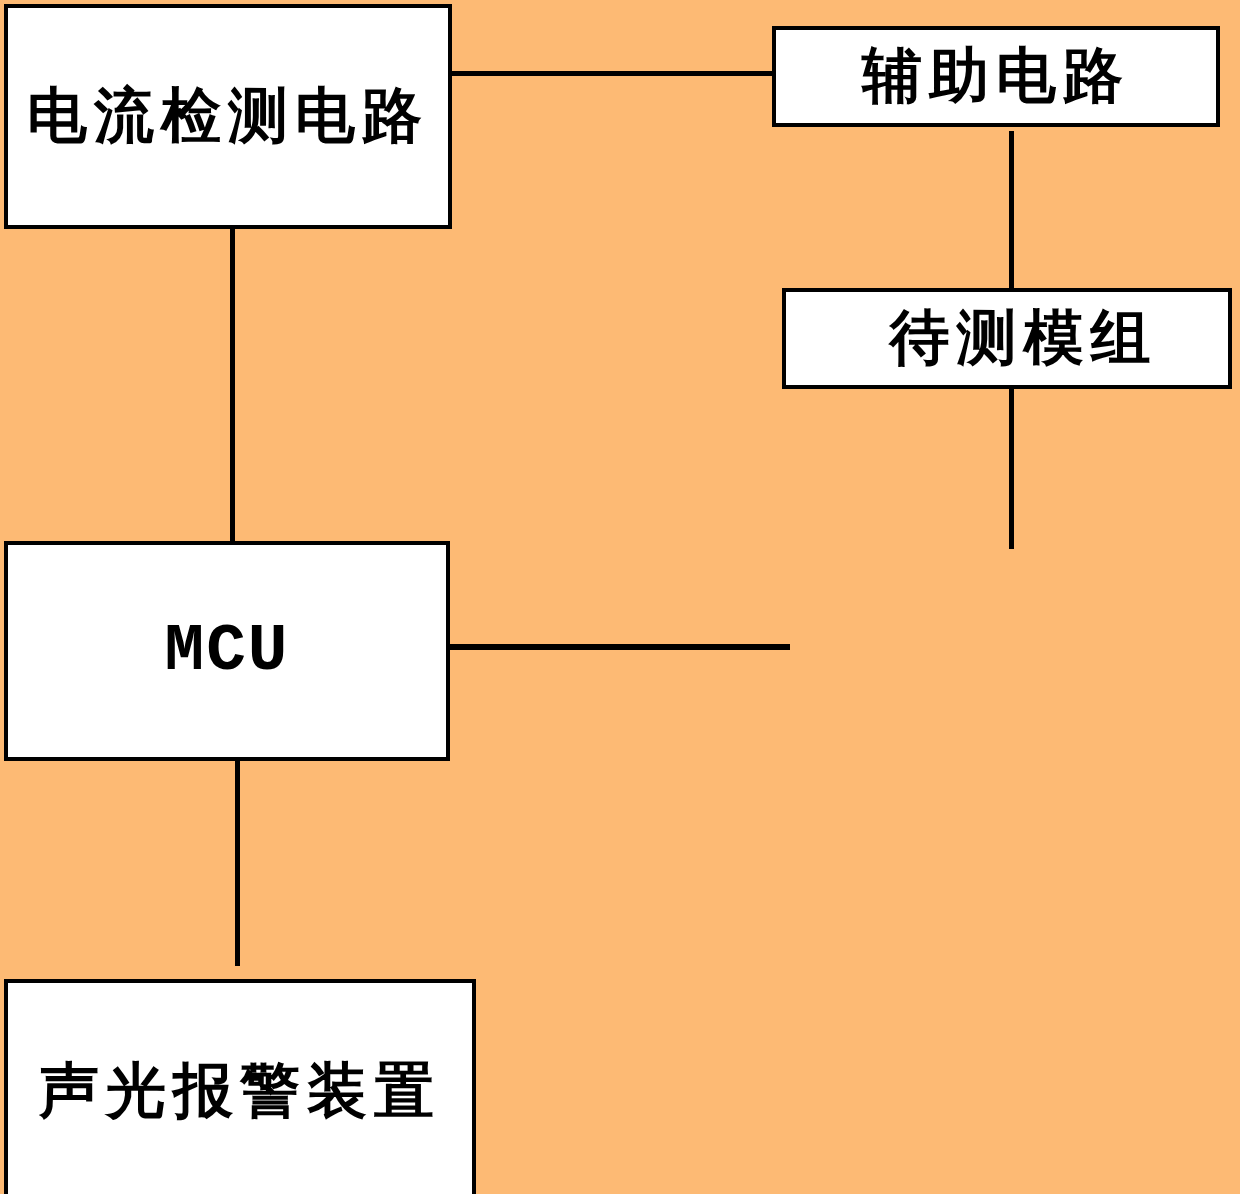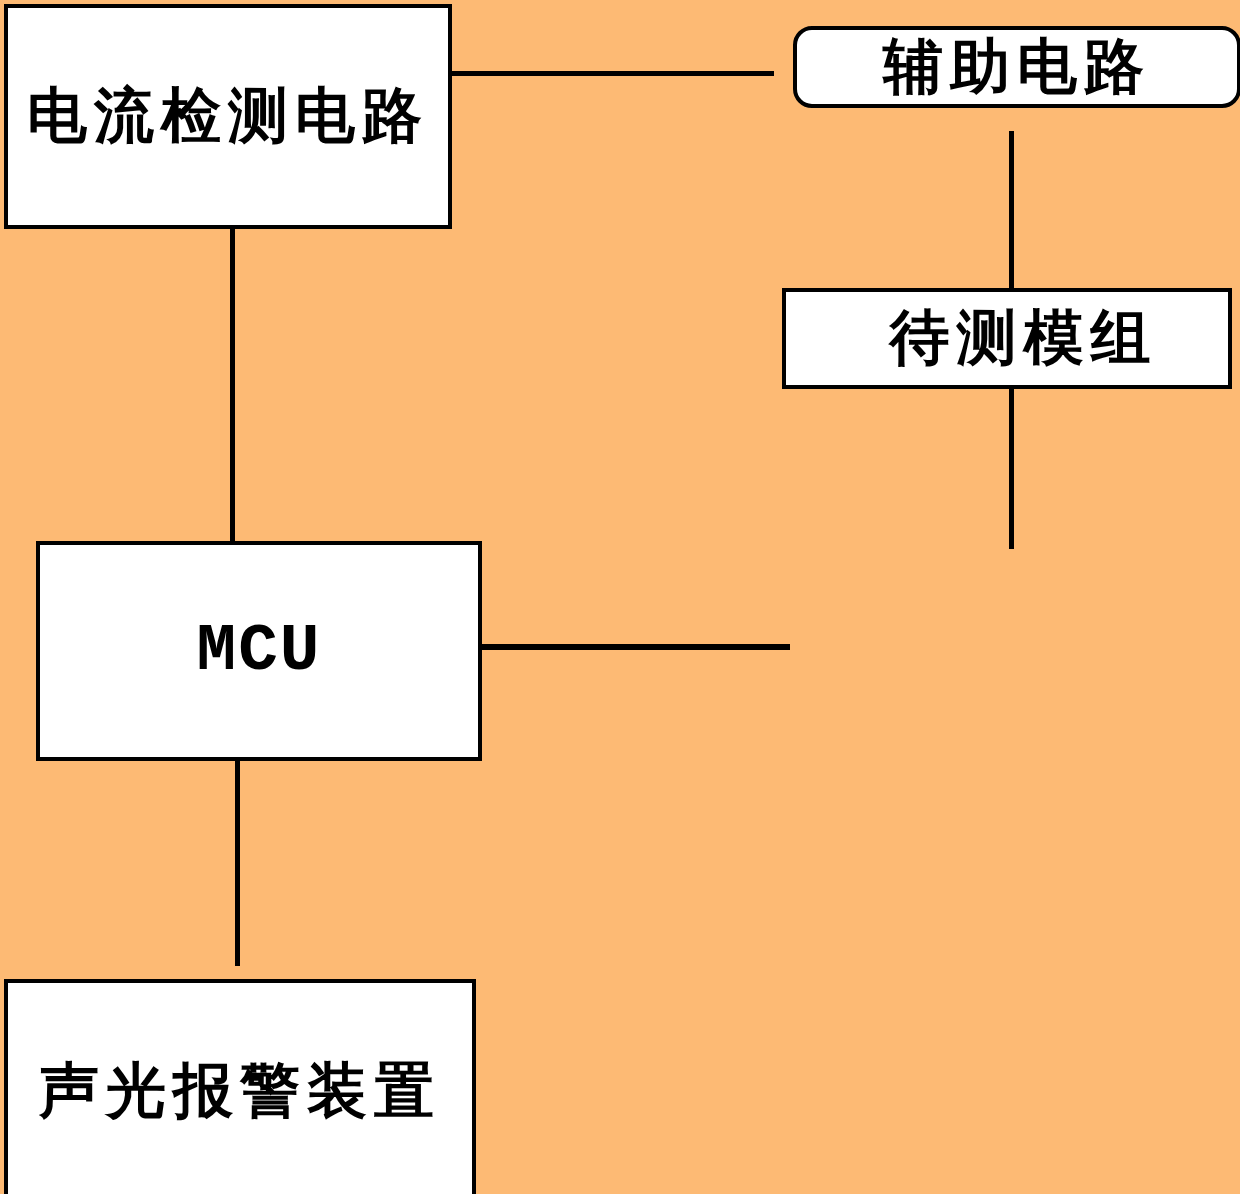--- a/index.html
+++ b/index.html
@@ -36,23 +36,23 @@
   .latin { font-size: 66px; letter-spacing: 2px; }
 
   .connector {
     position: absolute;
     background: #000000;
     z-index: 1;
   }
 
   
   #box-current-detection { left: 4px;   top: 4px;   width: 448px; height: 225px; }
-  #box-auxiliary         { left: 793px; top: 26px;  width: 448px; height: 82px; border-radius: 19px; }
+  #box-auxiliary         { left: 772px; top: 26px;  width: 448px; height: 101px; }
   #box-module-under-test { left: 782px; top: 288px; width: 450px; height: 101px; padding-left: 33px; }
-  #box-mcu               { left: 4px;   top: 541px; width: 446px; height: 220px; margin-left: 32px; }
+  #box-mcu               { left: 4px;   top: 541px; width: 446px; height: 220px; }
   #box-register          { left: 789px; top: 548px; width: 447px; height: 221px; }
   #box-alarm             { left: 4px;   top: 979px; width: 472px; height: 224px; }
 
   
   #line-current-auxiliary  { left: 450px;  top: 71px;  width: 324px; height: 5px; }
   #line-auxiliary-module   { left: 1009px; top: 131px; width: 5px;   height: 158px; }
   #line-module-register    { left: 1009px; top: 388px; width: 5px;   height: 161px; }
   #line-current-mcu        { left: 230px;  top: 228px; width: 5px;   height: 314px; }
   #line-mcu-register       { left: 449px;  top: 644px; width: 341px; height: 6px; }
   #line-mcu-alarm          { left: 235px;  top: 760px; width: 5px;   height: 206px; }

